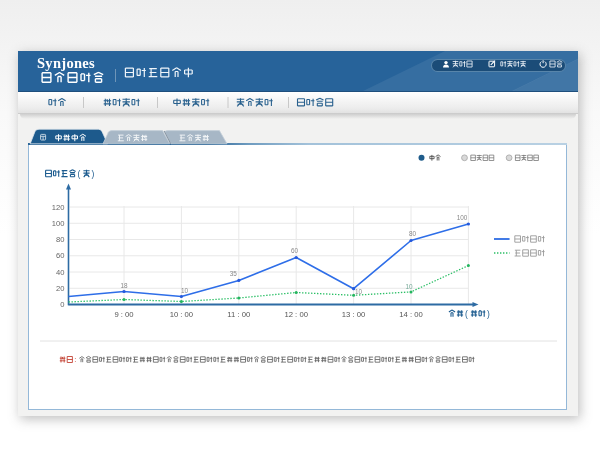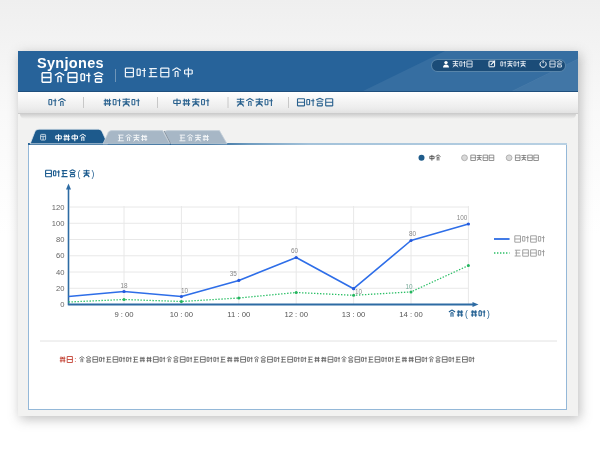--- a/index.html
+++ b/index.html
@@ -3,21 +3,21 @@
 html,body{margin:0;padding:0;width:600px;height:450px;overflow:hidden;}
 body{font-family:"Liberation Sans",sans-serif;background:
  linear-gradient(180deg, #efefef 0%, #f9f9f9 25%, #ffffff 52%);position:relative;}
 .app{position:absolute;left:18px;top:51px;width:560px;height:365px;background:#f2f2f1;
  box-shadow:2px 3px 11px rgba(70,70,70,.35);}
 .hdr{position:absolute;left:0;top:0;width:560px;height:41px;overflow:hidden;
  background:#27639a;border-bottom:1px solid #1f4f7d;box-sizing:border-box;}
 .stripe1{position:absolute;top:0;width:150px;height:41px;left:343px;transform:skewX(-64deg);transform-origin:left bottom;background:rgba(255,255,255,.07);}
 .stripe2{position:absolute;top:0;width:120px;height:41px;left:492px;transform:skewX(-64deg);transform-origin:left bottom;background:rgba(255,255,255,.12);}
 .logo{position:absolute;left:19px;top:4.5px;color:#fff;
- font-weight:bold;font-size:14.5px;letter-spacing:.3px;line-height:15px;}
+ font-weight:bold;font-size:14.5px;letter-spacing:.3px;line-height:15px;font-family:Liberation Serif, serif;}
 .pill{position:absolute;left:413px;top:7.5px;width:133px;height:11px;border:1px solid rgba(150,190,220,.5);
  border-radius:8px;background:#1b4c78;}
 .nav{position:absolute;left:0;top:41px;width:560px;height:21px;
  background:linear-gradient(#ffffff, #ececec 78%, #e2e2e2);border-bottom:1px solid #cccccc;}
 .navshadow{position:absolute;left:2px;top:63px;width:556px;height:5px;border-radius:0 0 7px 7px;
  background:linear-gradient(#cfcfcf, rgba(242,242,241,0));}
 .panel{position:absolute;left:10px;top:91.5px;width:537px;height:266px;background:#ffffff;
  border:1px solid #94b8d8;border-top:none;}
 .topline{position:absolute;left:10px;top:91.5px;width:539px;height:2px;
  background:linear-gradient(90deg,#2a6496 0%,#2a6496 33%,#6f9cc0 41%,#a3c2da 52%,#b9d1e3 100%);}

